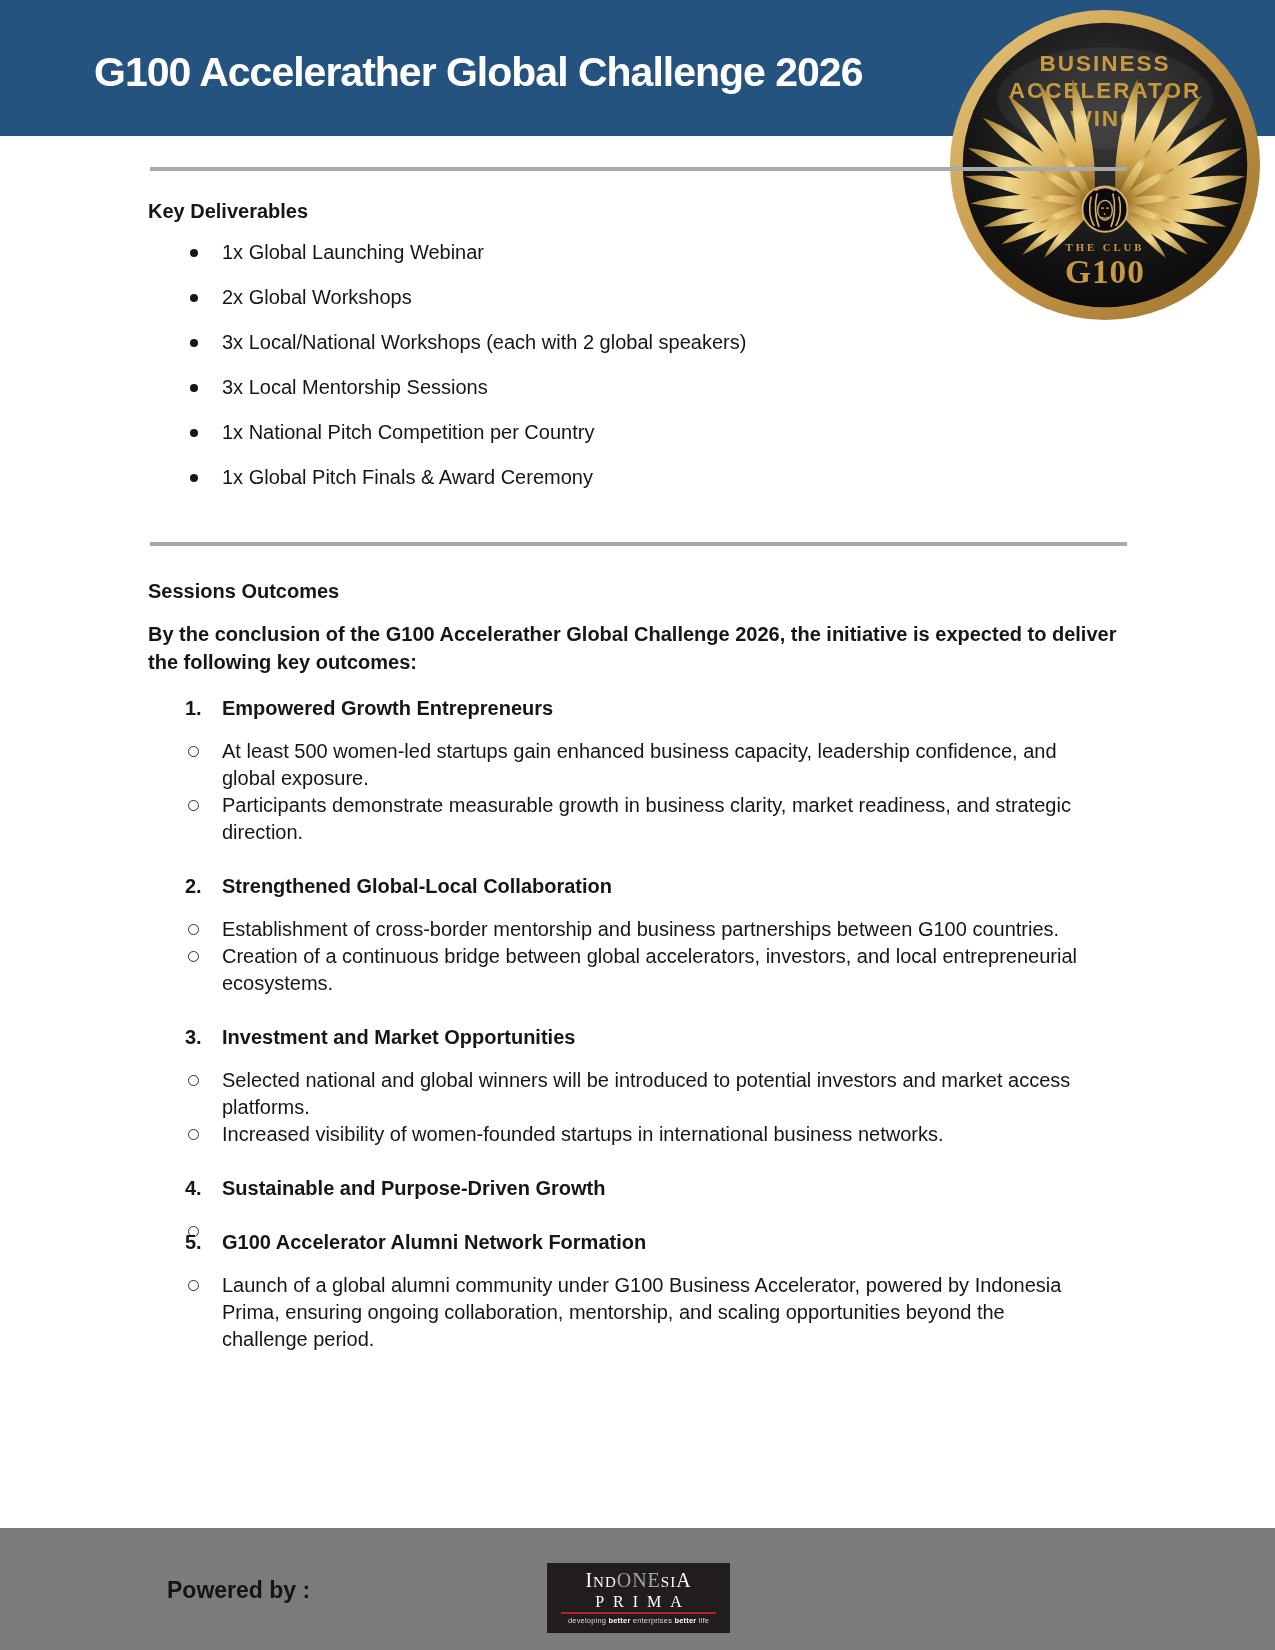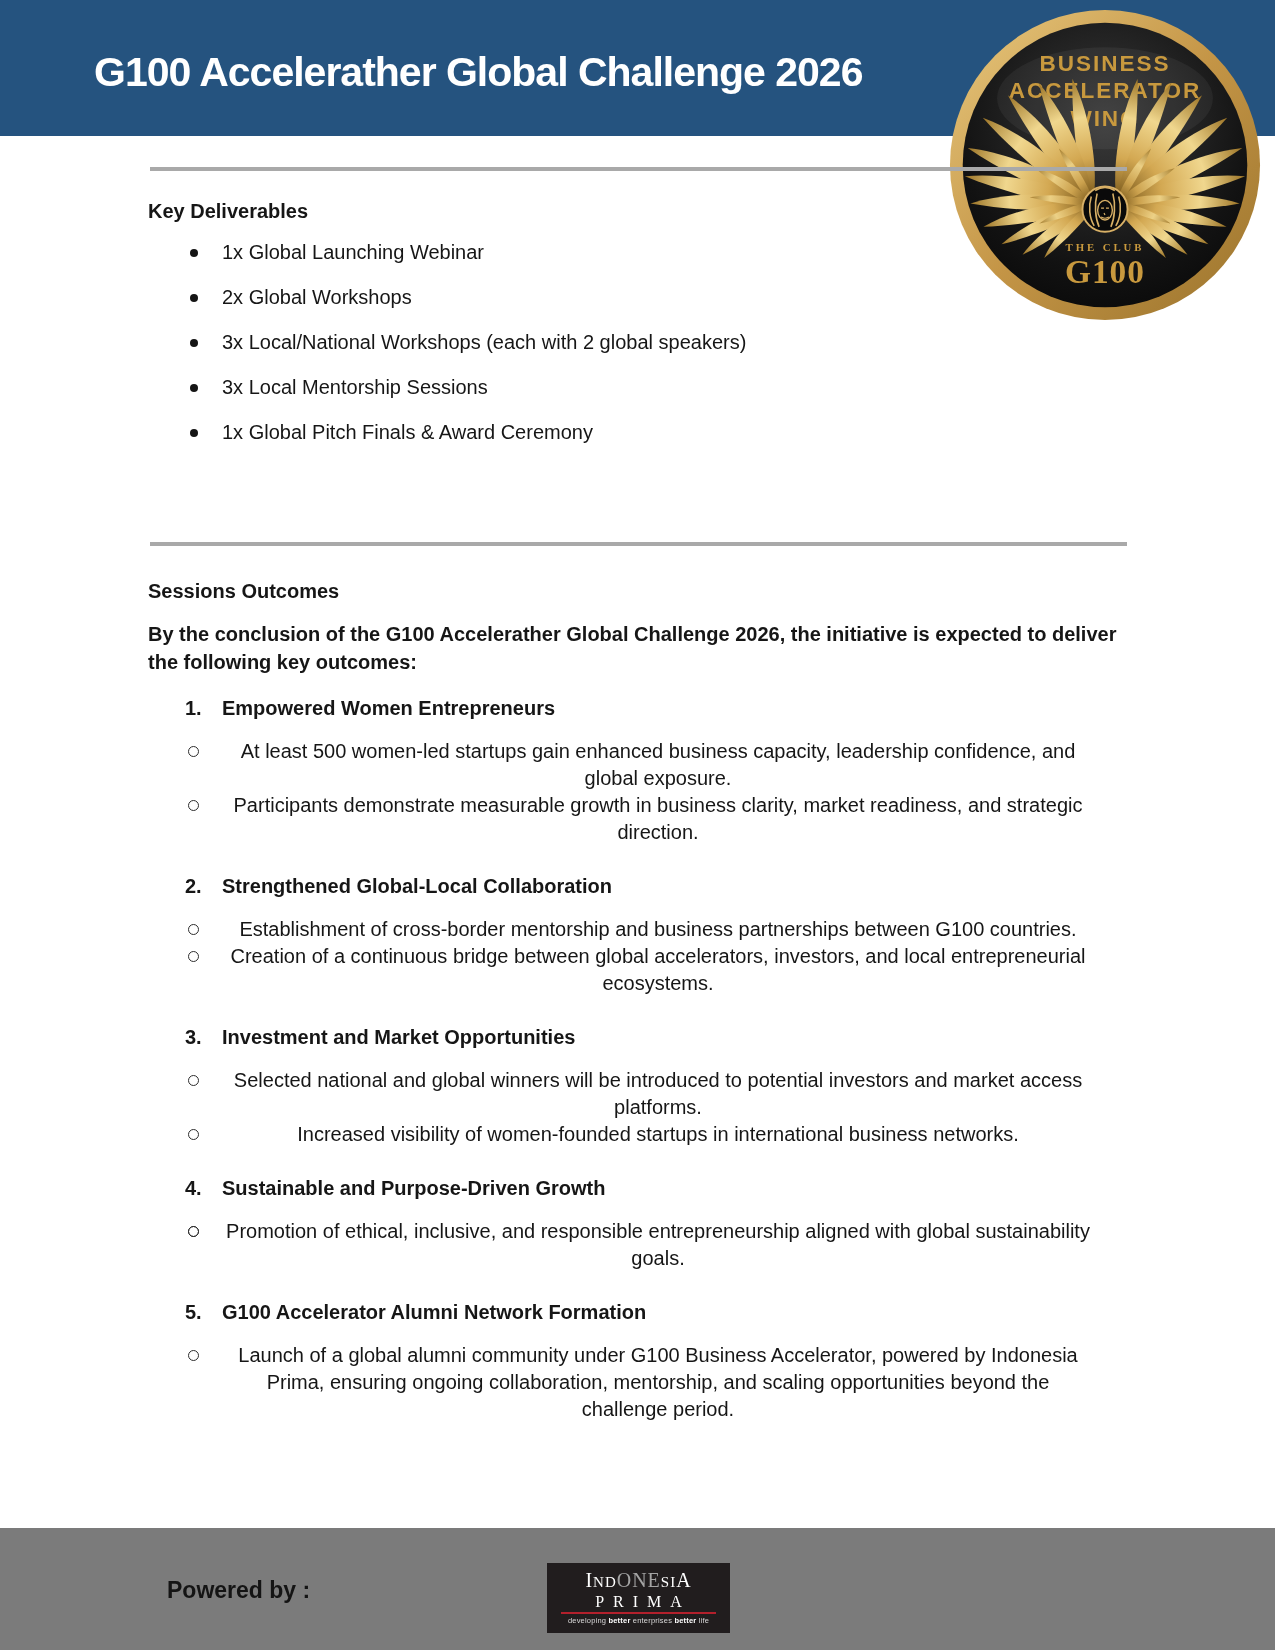--- a/index.html
+++ b/index.html
@@ -27,21 +27,21 @@
   .kd ul { list-style:none; margin:14px 0 0 0; padding:0; }
   .kd li { position:relative; padding-left:74px; margin-bottom:18px; line-height:27px; }
   .dot { position:absolute; left:42px; top:10px; width:8px; height:8px; border-radius:50%; background:#151515; }
   .po { top:578px; }
   .po-intro { font-weight:bold; line-height:28px; margin:15px 0 4px 0; max-width:985px; }
   .sec { margin-top:27px; }
   .sec-first { margin-top:19px; }
   .sec-head { position:relative; padding-left:74px; font-weight:bold; line-height:27px; }
   .sec-num { position:absolute; left:37px; top:0; font-weight:bold; }
   .o-list { list-style:none; margin:16px 0 0 0; padding:0; }
-  .o-list li { position:relative; padding-left:74px; line-height:27px; max-width:872px;text-align:center; }
+  .o-list li { position:relative; padding-left:74px; line-height:27px; max-width:872px; }
   .oc {
     position:absolute; left:40px; top:8px; width:9px; height:9px;
     border:1.6px solid #2e2e2e; border-radius:50%; background:transparent;
   }
   
   .footer { position:absolute; left:0; top:1528px; width:1275px; height:122px; background:#7B7B7B; }
   .powered {
     position:absolute; left:167px; top:49px; font-size:23px; font-weight:600; color:#141414;
   }
   .prima {
@@ -130,32 +130,33 @@
   <div class="rule rule1"></div>
   <div class="rule rule2"></div>
 
   <div class="content-block kd">
     <p class="h-bold">Key Deliverables</p>
     <ul>
       <li><span class="dot"></span><span>1x Global Launching Webinar</span></li>
       <li><span class="dot"></span><span>2x Global Workshops</span></li>
       <li><span class="dot"></span><span>3x Local/National Workshops (each with 2 global speakers)</span></li>
       <li><span class="dot"></span><span>3x Local Mentorship Sessions</span></li>
+      <li><span class="dot"></span><span>1x National Pitch Competition per Country</span></li>
       <li><span class="dot"></span><span>1x Global Pitch Finals &amp; Award Ceremony</span></li>
     </ul>
   </div>
 
   <div class="content-block po">
     <p class="h-bold">Sessions Outcomes</p>
     <p class="po-intro">By the conclusion of the G100 Accelerather Global Challenge 2026, the initiative is expected to deliver the following key outcomes:</p>
 
     <div class="sec sec-first">
       <div class="sec-head">
         <span class="sec-num">1.</span>
-        <span>Empowered Women Entrepreneurs</span>
+        <span>Empowered Growth Entrepreneurs</span>
       </div>
       <ul class="o-list">
         <li><span class="oc"></span><span>At least 500 women-led startups gain enhanced business capacity, leadership confidence, and global exposure.</span></li>
         <li><span class="oc"></span><span>Participants demonstrate measurable growth in business clarity, market readiness, and strategic direction.</span></li>
       </ul>
     </div>
 
     <div class="sec">
       <div class="sec-head">
         <span class="sec-num">2.</span>
@@ -178,21 +179,20 @@
       </ul>
     </div>
 
     <div class="sec">
       <div class="sec-head">
         <span class="sec-num">4.</span>
         <span>Sustainable and Purpose-Driven Growth</span>
       </div>
       <ul class="o-list">
         <li><span class="oc"></span></li>
-        <li><span class="oc"></span><span>Promotion of ethical, inclusive, and responsible entrepreneurship aligned with global sustainability goals.</span></li>
       </ul>
     </div>
 
     <div class="sec">
       <div class="sec-head">
         <span class="sec-num">5.</span>
         <span>G100 Accelerator Alumni Network Formation</span>
       </div>
       <ul class="o-list">
         <li><span class="oc"></span><span>Launch of a global alumni community under G100 Business Accelerator, powered by Indonesia Prima, ensuring ongoing collaboration, mentorship, and scaling opportunities beyond the challenge period.</span></li>

